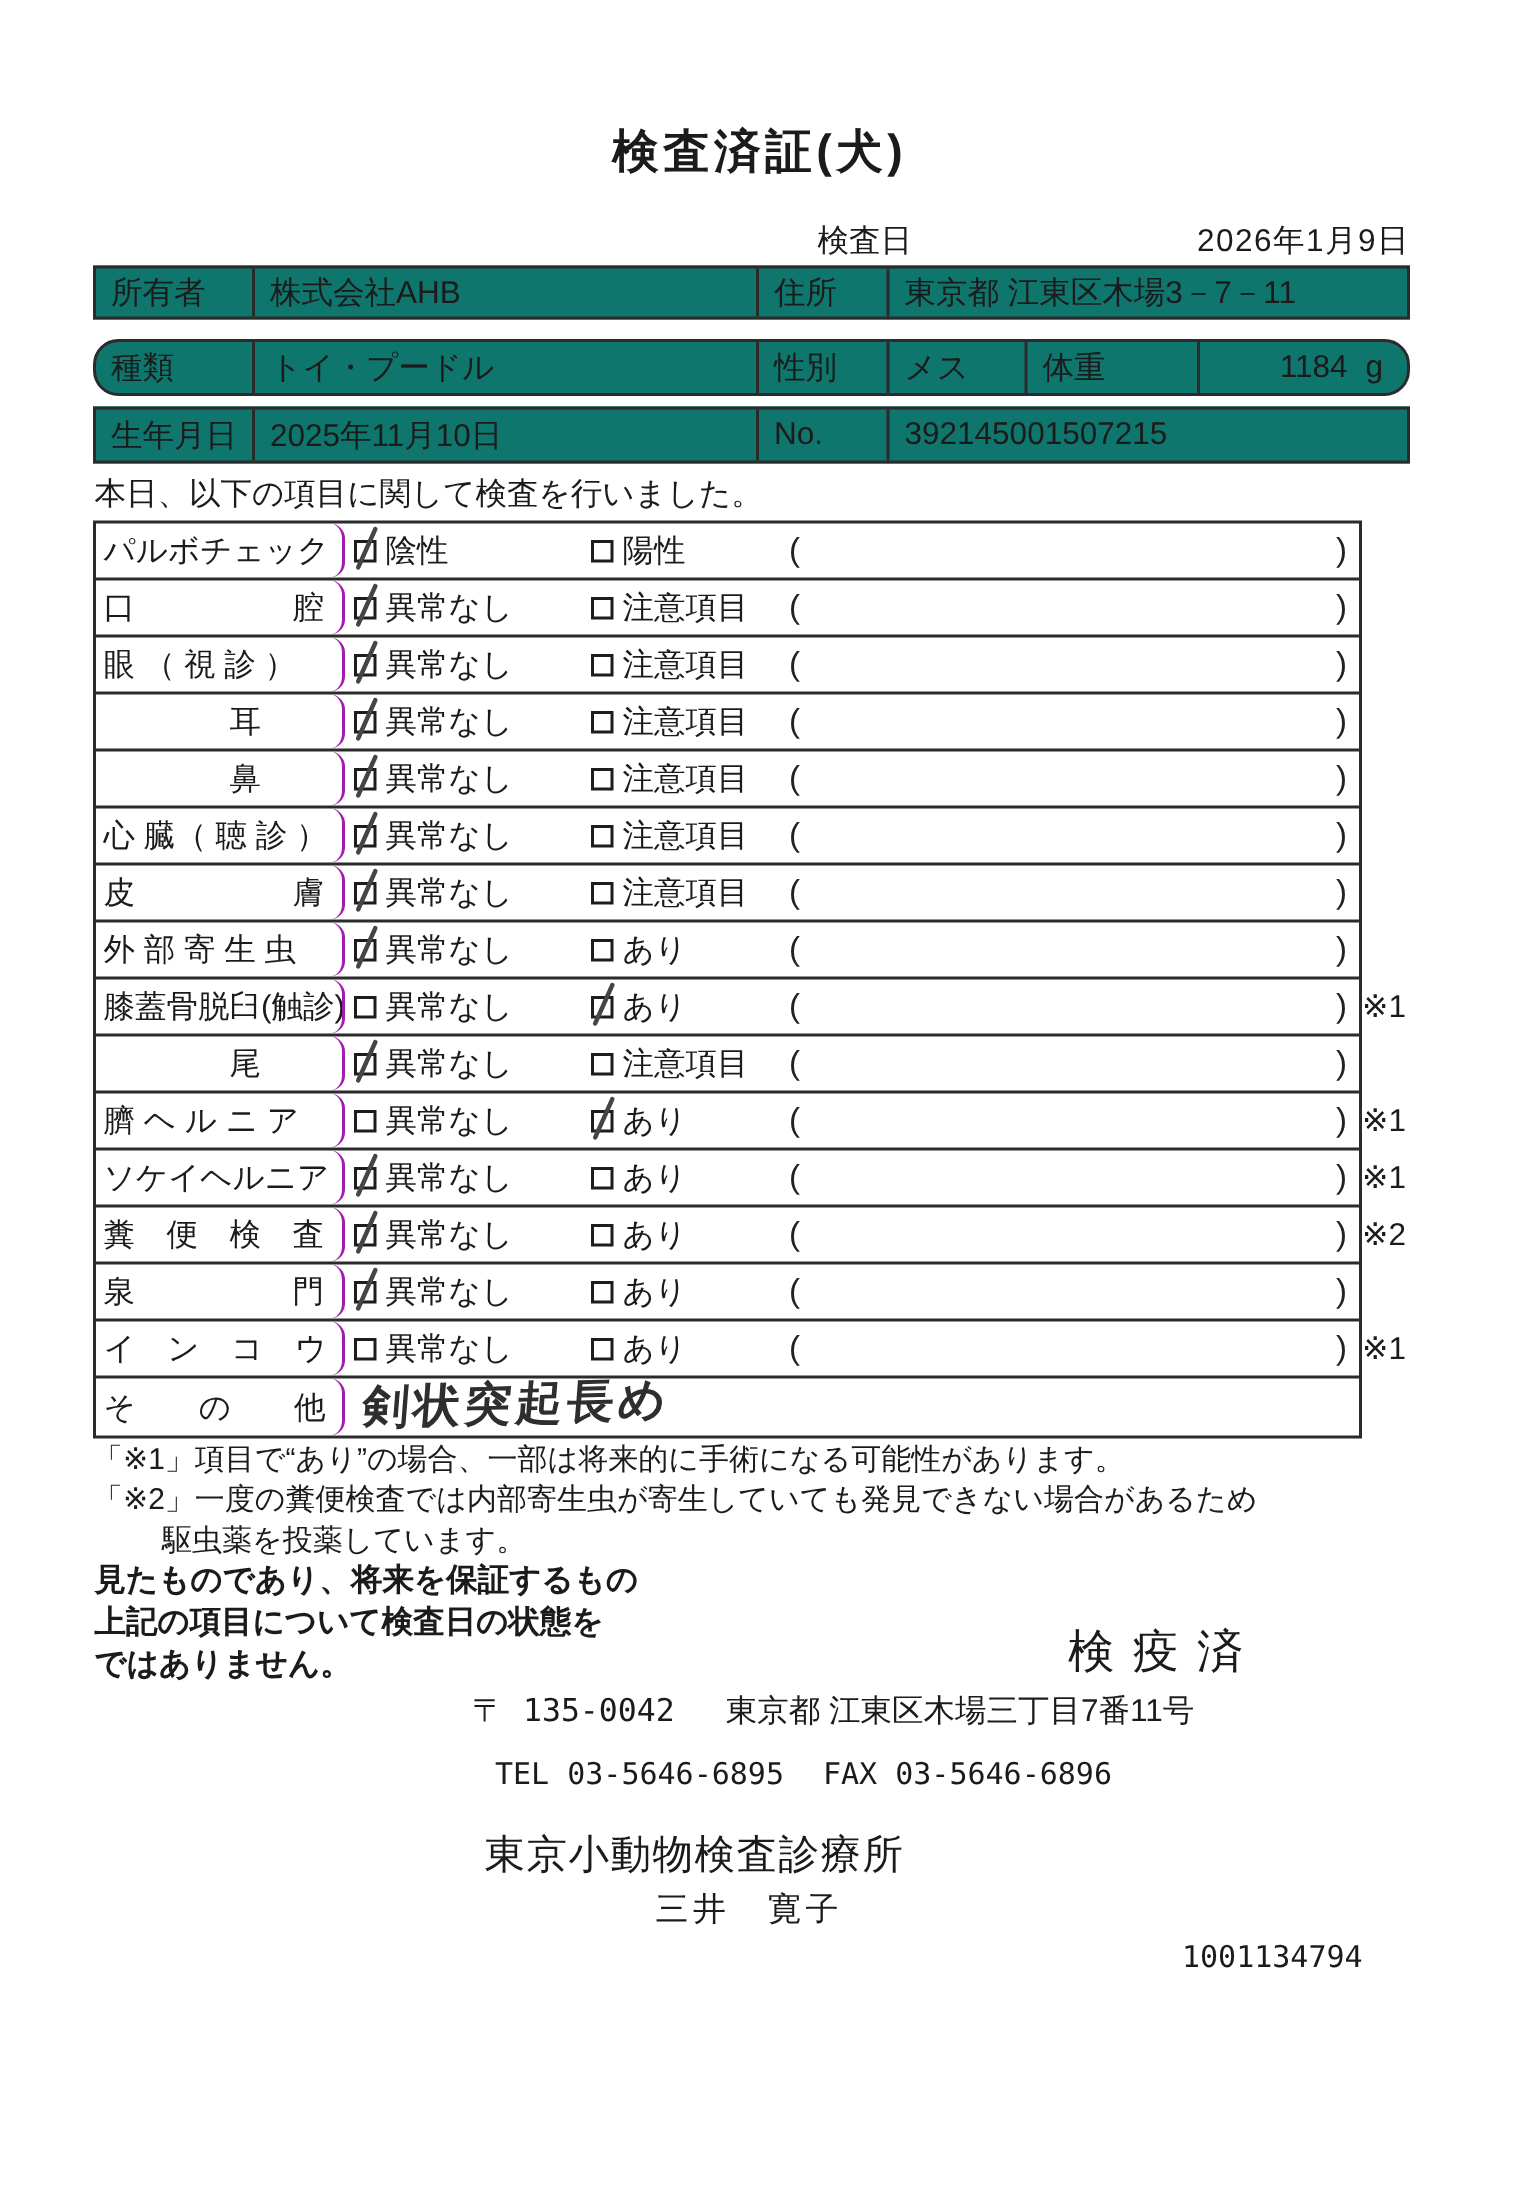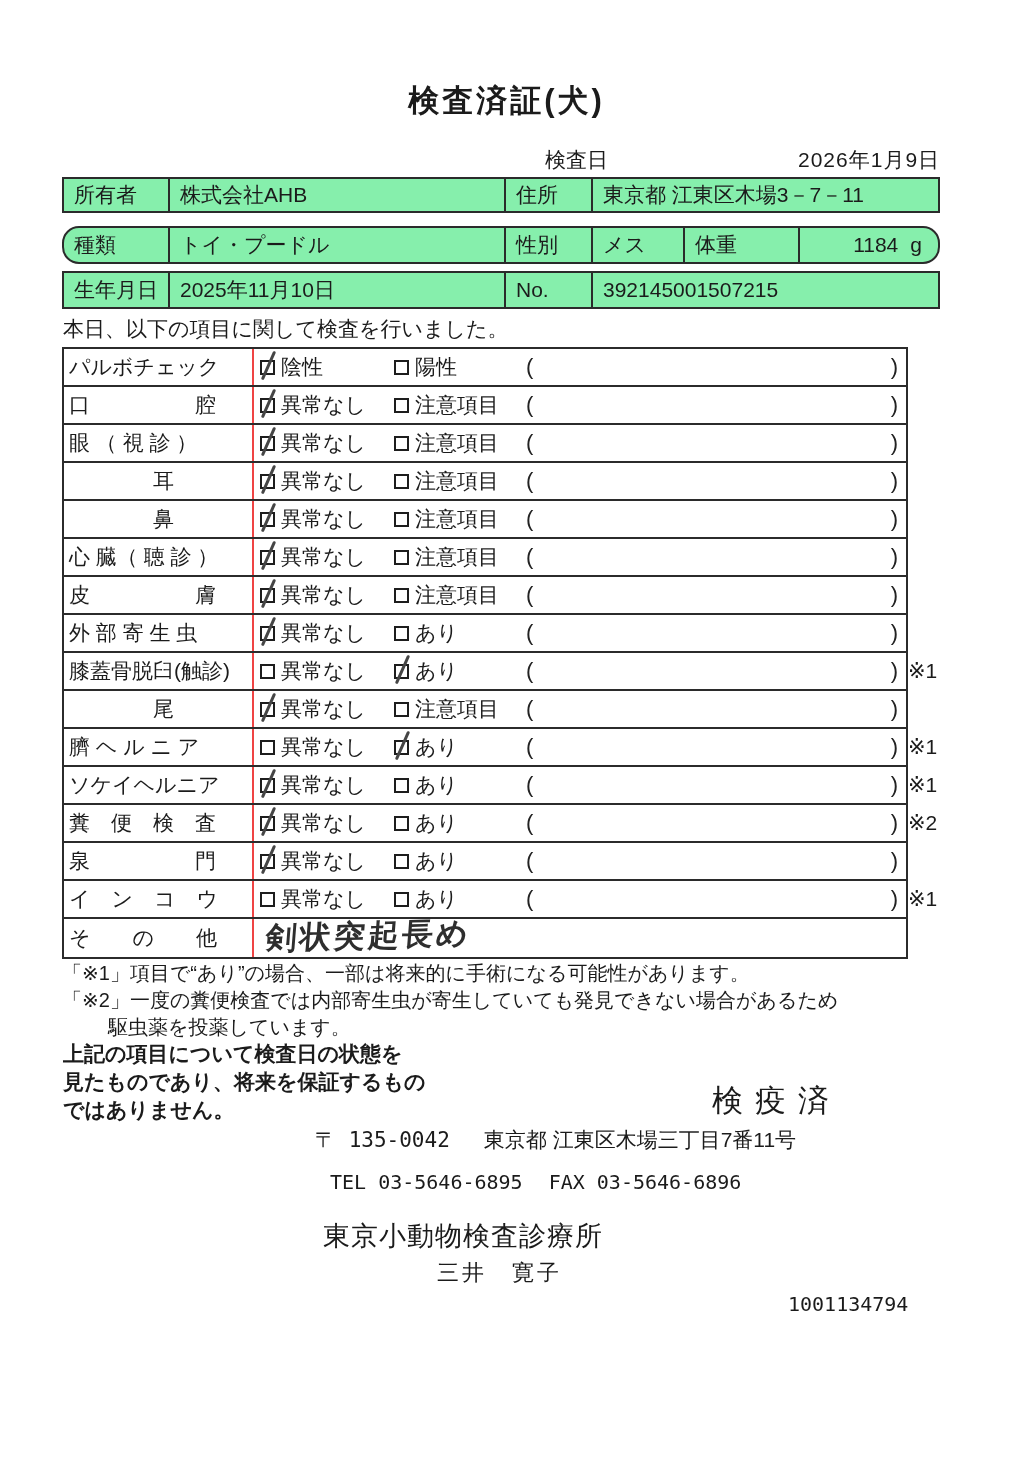--- a/index.html
+++ b/index.html
@@ -6,36 +6,36 @@
   body {
     width:1013px; height:1469px; background:#ffffff; position:relative;
     font-family:"Liberation Sans","DejaVu Sans",sans-serif; color:#1b1b1b;
   }
   .abs { position:absolute; }
   
   .title { top:80px; left:0; width:100%; text-align:center; font-size:31px; font-weight:600; letter-spacing:3px; }
   .date-label { top:146px; left:545px; font-size:21px; }
   .date-value { top:146px; left:798px; font-size:21px; letter-spacing:1px; }
   
-  .info-row { left:62px; width:878px; border:2px solid #2b2b2b; display:grid; background:#86efac; }
+  .info-row { left:62px; width:878px; border:2px solid #2b2b2b; display:grid; background:#0f766e; }
   .info-row .cell { border-left:2px solid #2b2b2b; padding:0 10px; font-size:21px; display:flex; align-items:center; overflow:hidden; white-space:pre; }
   .info-row .cell:first-child { border-left:none; }
   .row-1 { top:177px; height:36px; grid-template-columns:104px 336px 87px 1fr; }
   .row-2 { top:226px; height:38px; grid-template-columns:104px 336px 87px 92px 83px 1fr;border-radius:17px; }
   .row-3 { top:271px; height:38px; grid-template-columns:104px 336px 87px 1fr; }
   .cell.weight-val { justify-content:flex-end; gap:12px; padding-right:16px;margin-left:32px; }
   
   .intro { top:315px; left:63px; font-size:21px; font-weight:500; }
   
   .exam-table { top:347px; left:62px; width:846px; border:2px solid #2b2b2b; }
   .exam-row { display:flex; height:38px; border-bottom:2px solid #2b2b2b; position:relative; align-items:stretch; }
   .exam-table > div:last-child .exam-row:last-child, .exam-row.other-row { border-bottom:none; }
-  .cell-label { width:190px; border-right:2px solid #ef4444; font-size:21px; display:flex; align-items:center; padding-left:5px; white-space:pre; overflow:hidden; flex:0 0 auto; }
+  .cell-label { width:166px; border-right:2px solid #a21caf; font-size:21px; display:flex; align-items:center; padding-left:5px; white-space:pre; overflow:hidden; flex:0 0 auto;border-radius:10px; }
   .cell-body { flex:1; display:flex; align-items:center; padding-left:6px; overflow:visible; }
-  .opt { display:flex; align-items:center; gap:6px; width:134px; flex:0 0 auto; }
+  .opt { display:flex; align-items:center; gap:6px; width:158px; flex:0 0 auto; }
   .opt.opt2 { width:132px; }
   .opt-label { font-size:21px; white-space:pre; }
   .cb { width:15px; height:15px; border:2px solid #1d1d1d; position:relative; flex:0 0 auto; margin-top:1px; }
   .tick { display:none; position:absolute; left:5px; top:-12px; width:3px; height:31px; background:#454545; transform:rotate(24deg); border-radius:2px; }
   .cb.checked .tick { display:block; }
   .paren { font-size:22px; color:#222; }
   .paren.close { margin-right:8px; }
   .spacer { flex:1; }
   .row-note { position:absolute; right:-48px; top:6px; width:46px; font-size:21px; }
   .handwriting { font-size:31px; font-weight:600; letter-spacing:3px; color:#2e2e2e; transform:skewX(-6deg) rotate(-1.5deg); margin-left:6px; margin-top:-4px; font-family:"DejaVu Serif","Liberation Serif",serif; }
@@ -382,22 +382,22 @@
   </div>
 </div>
 
 <div class="abs footnotes">
   <div>「※1」項目で“あり”の場合、一部は将来的に手術になる可能性があります。</div>
   <div>「※2」一度の糞便検査では内部寄生虫が寄生していても発見できない場合があるため</div>
   <div class="indent">駆虫薬を投薬しています。</div>
 </div>
 
 <div class="abs disclaimer">
+  <div>見たものであり、将来を保証するもの</div>
   <div>上記の項目について検査日の状態を</div>
-  <div>見たものであり、将来を保証するもの</div>
   <div>ではありません。</div>
 </div>
 
 <div class="abs stamp">検疫済</div>
 
 <div class="abs postal-line">
   <span class="mono">〒 135-0042</span>
   <span>東京都 江東区木場三丁目7番11号</span>
 </div>
 <div class="abs tel-line mono">

